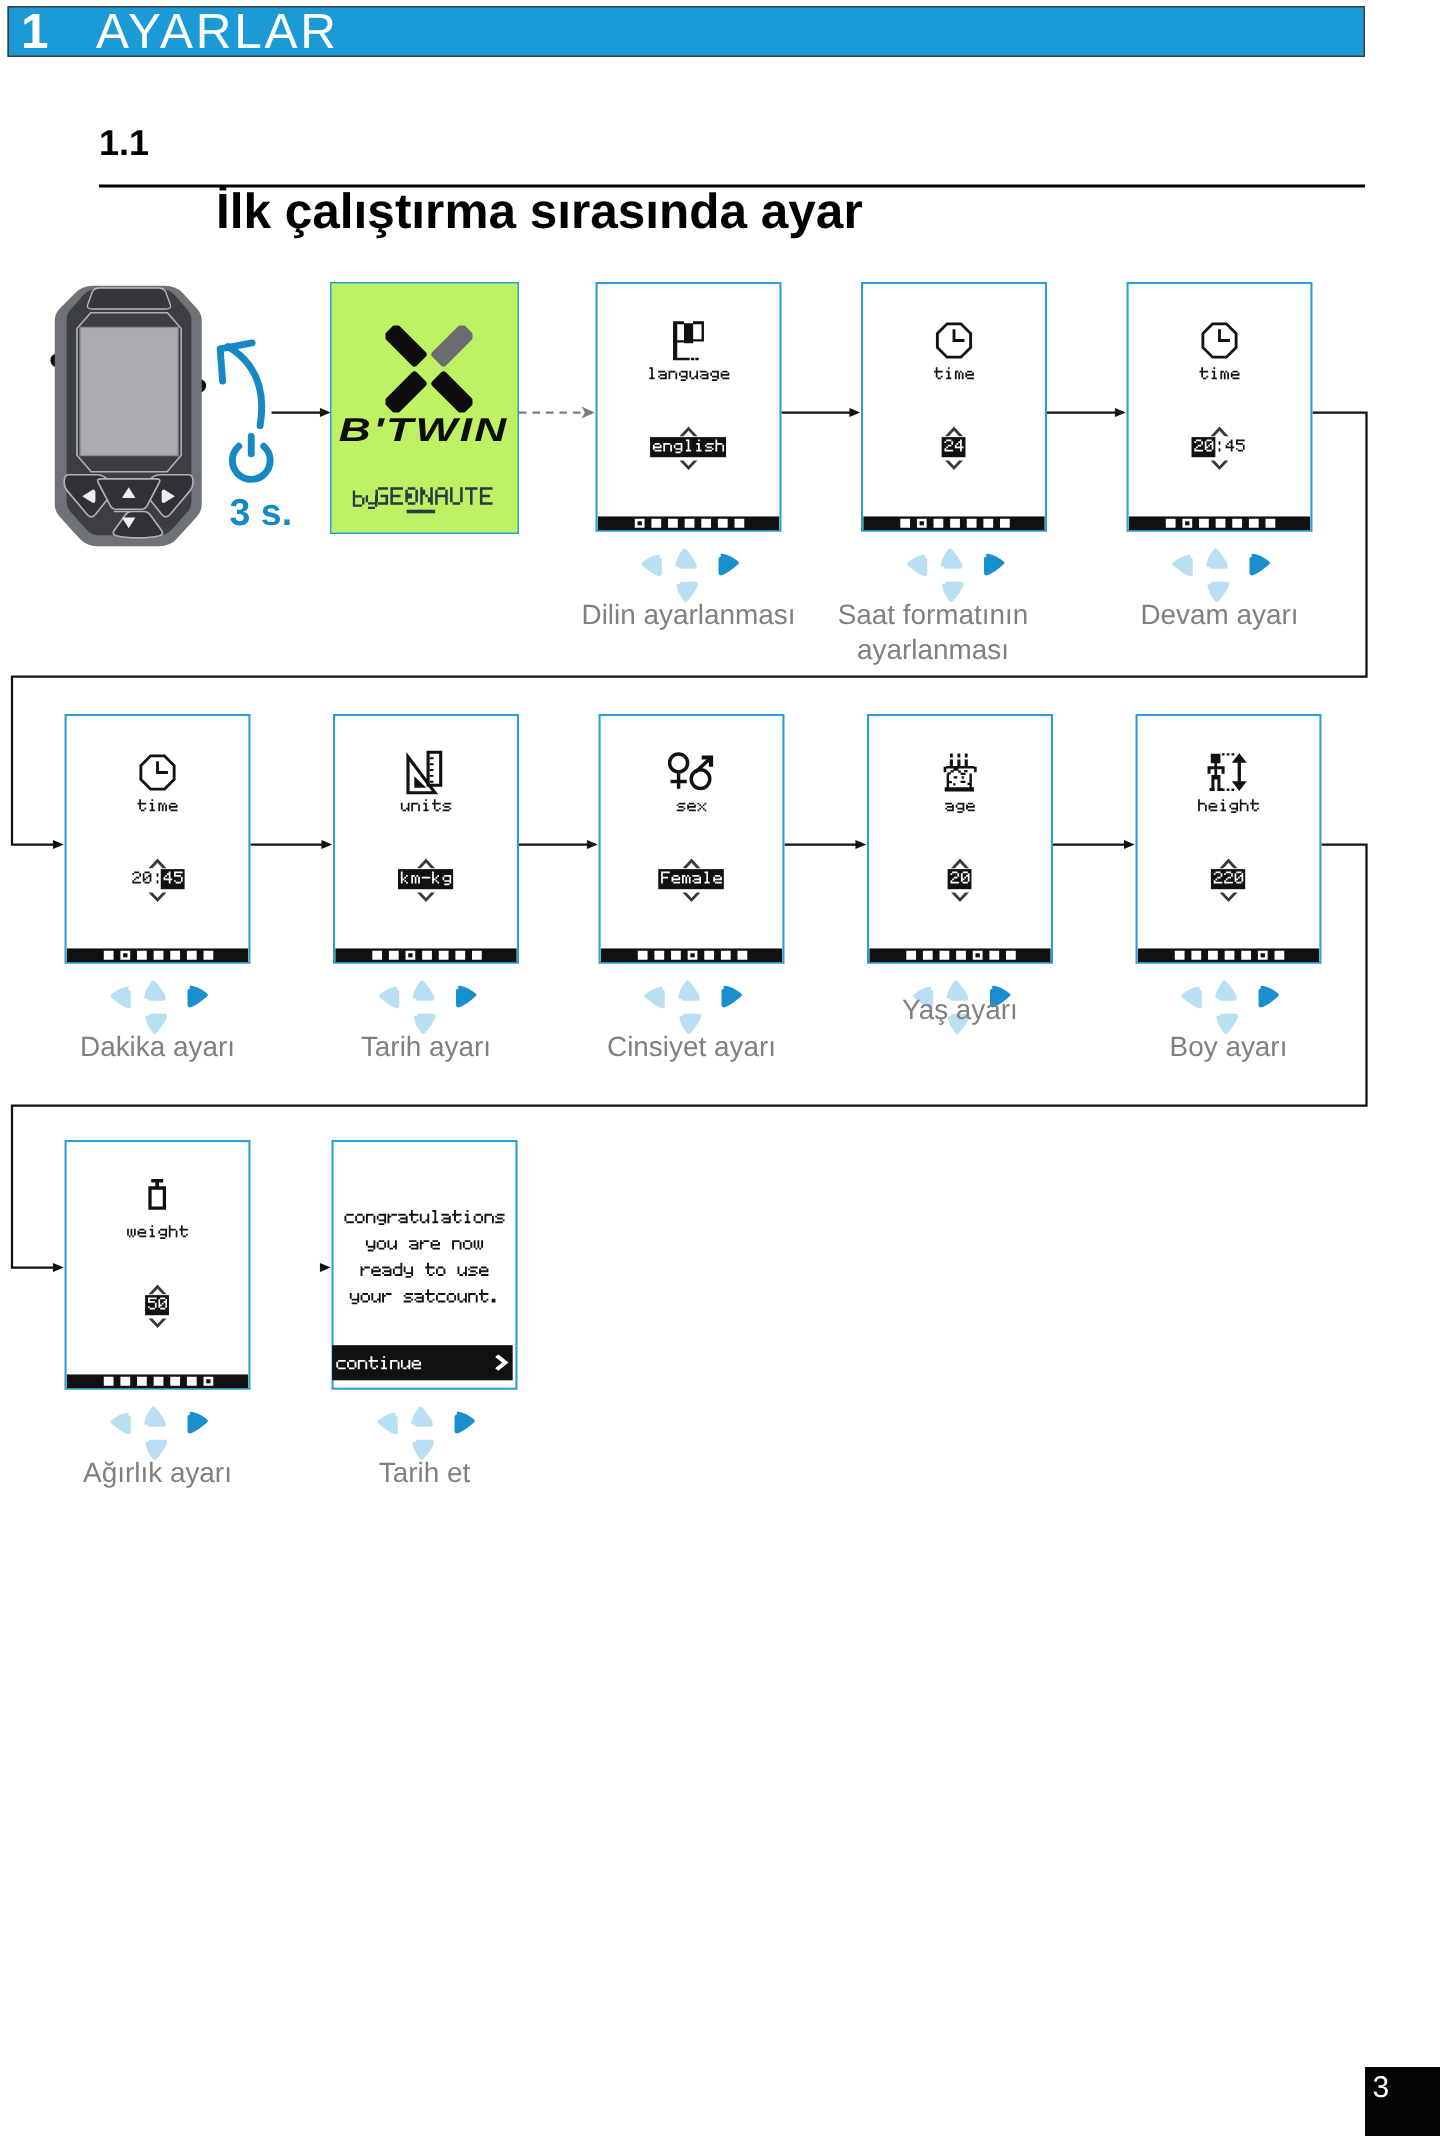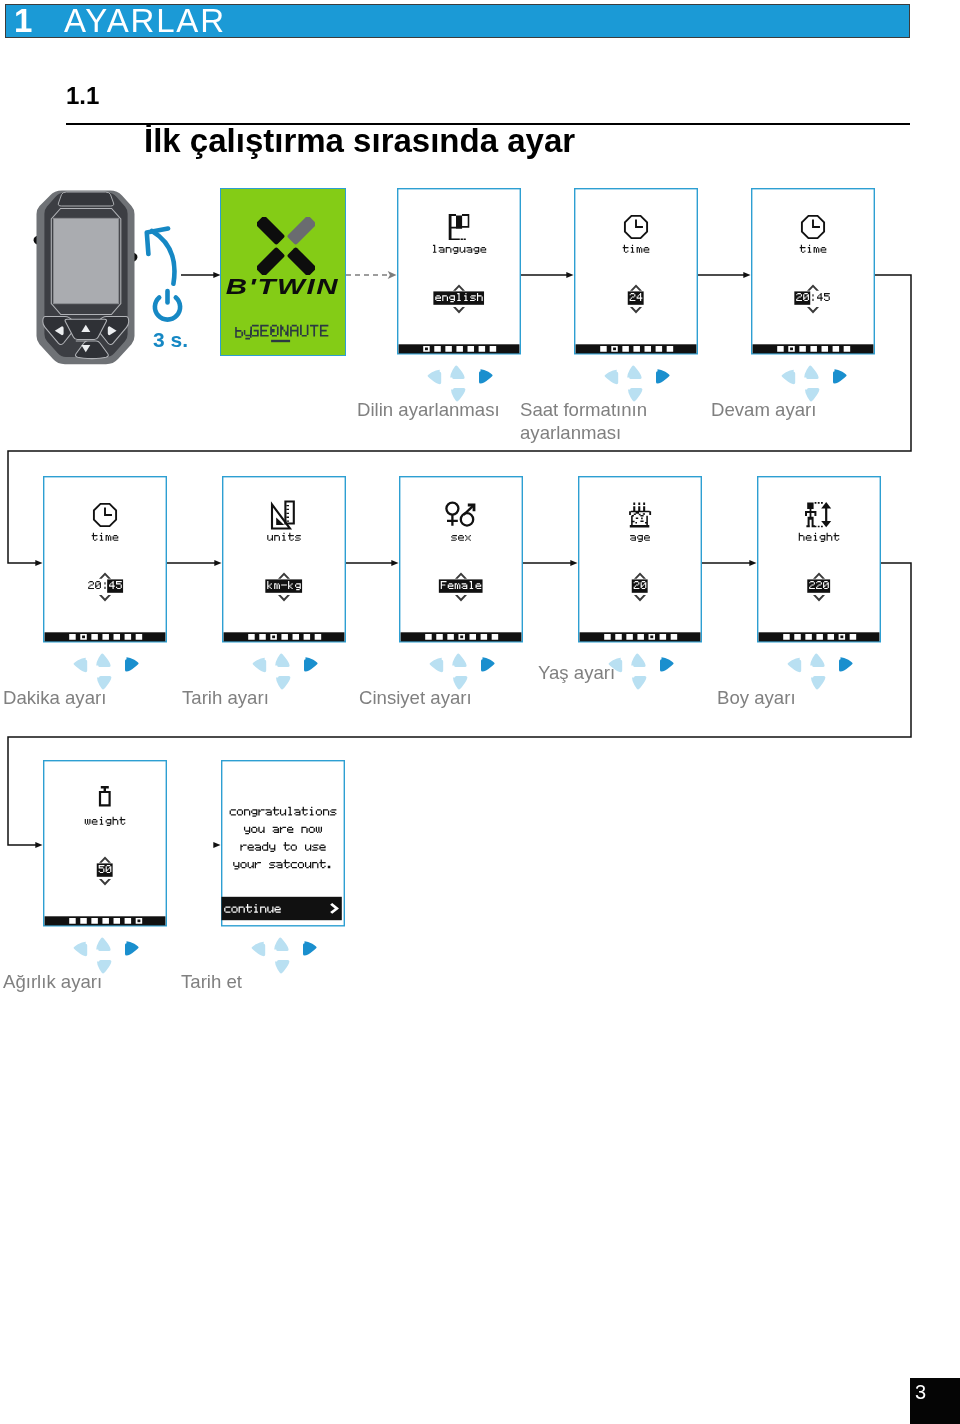--- a/index.html
+++ b/index.html
@@ -8,25 +8,25 @@
        font-family:"Liberation Sans",sans-serif;-webkit-font-smoothing:antialiased;}
   .abs{position:absolute;}
   #chapter-bar{left:5px;top:4px;width:905px;height:34px;background:#1b9ad6;
        border:1px solid #3c3c3c;box-sizing:border-box;}
   #chapter-num{position:absolute;left:8px;top:-3px;font-size:33px;font-weight:bold;color:#fff;}
   #chapter-title{position:absolute;left:58px;top:-3px;font-size:33px;font-weight:normal;color:#fff;
        letter-spacing:1.8px;}
   #sec-num{left:66px;top:82px;font-size:24px;font-weight:bold;color:#000;}
   #sec-title{left:144px;top:82px;font-size:33px;font-weight:bold;color:#000;white-space:nowrap;margin-top:40px;}
   #sec-rule{left:66px;top:123px;width:844px;height:2px;background:#000;}
-  .cap{position:absolute;font-size:18.6px;color:#808080;line-height:23px;}
+  .cap{position:absolute;text-align:center;font-size:18.6px;color:#808080;line-height:23px;}
   #diagram{position:absolute;left:0;top:0;}
-  #hold-label{left:153px;top:328px;font-size:21px;font-weight:bold;color:#1688c4;}
+  #hold-label{left:153px;top:328px;font-size:25px;font-weight:bold;color:#1688c4;}
   #brand-box{left:220px;top:188px;width:126px;height:168px;border:1.4px solid #2d9fd2;
-       box-sizing:border-box;background:#84cc16;}
+       box-sizing:border-box;background:#bef264;}
   #xmark{position:absolute;left:36px;top:28px;}
   #btwin-wordmark{position:absolute;left:-1px;top:87px;width:125px;text-align:center;
        font-size:22px;font-weight:bold;font-style:italic;color:#0d0d0d;line-height:22px;
        letter-spacing:1.2px;transform:scaleX(1.34);transform-origin:50% 50%;}
   #by-line{position:absolute;left:12px;top:134px;}
   #pagebox{left:910px;top:1378px;width:50px;height:46px;background:#050505;}
   #pagenum{position:absolute;left:5px;top:3px;font-size:20px;color:#fff;font-weight:normal;}
 </style>
 </head>
 <body>

